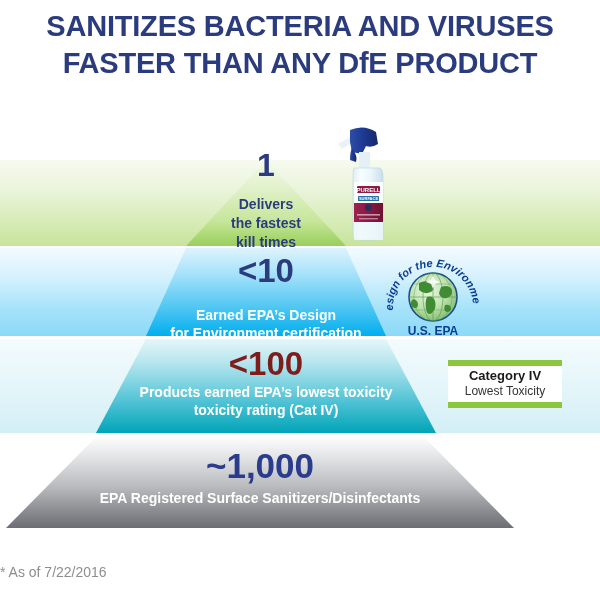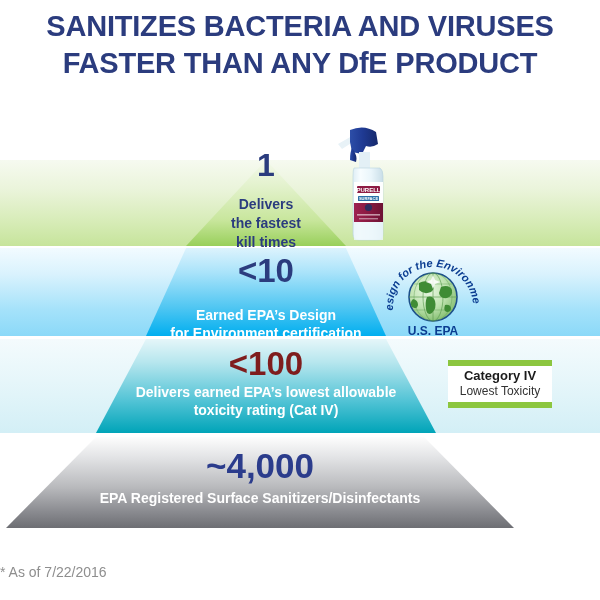--- a/index.html
+++ b/index.html
@@ -161,21 +161,21 @@
     top: 253px;
     width: 100px;
     height: 88px;
   }
 
   
   .cat-card {
     position: absolute;
     left: 448px;
     top: 360px;
-    width: 104px;
+    width: 114px;
     height: 48px;
     background: #ffffff;
     border-top: 6px solid #8cc63f;
     border-bottom: 6px solid #8cc63f;
     box-sizing: border-box;
     text-align: center;
   }
   .cat-title {
     display: block;
     font-size: 13px;
@@ -290,27 +290,27 @@
     <span class="tier-num">&lt;10</span>
     <span class="tier-desc">
       <span class="l">Earned EPA’s Design</span>
       <span class="l">for Environment certification</span>
     </span>
   </div>
 
   <div class="tier-text t3-text">
     <span class="tier-num">&lt;100</span>
     <span class="tier-desc">
-      <span class="l">Delivers earned EPA’s lowest allowable</span>
+      <span class="l">Products earned EPA’s lowest toxicity</span>
       <span class="l">toxicity rating (Cat IV)</span>
     </span>
   </div>
 
   <div class="tier-text t4-text">
-    <span class="tier-num">~4,000</span>
+    <span class="tier-num">~1,000</span>
     <span class="tier-desc">
       <span class="l">EPA Registered Surface Sanitizers/Disinfectants</span>
     </span>
   </div>
 
   <div class="dfe-logo">
     <svg width="100" height="88" viewBox="0 0 100 88">
       <defs>
         <path id="arcpath" d="M 10,56 A 38,38 0 1 1 90,52"></path>
         <radialGradient id="globeG" cx="40%" cy="35%" r="70%">

